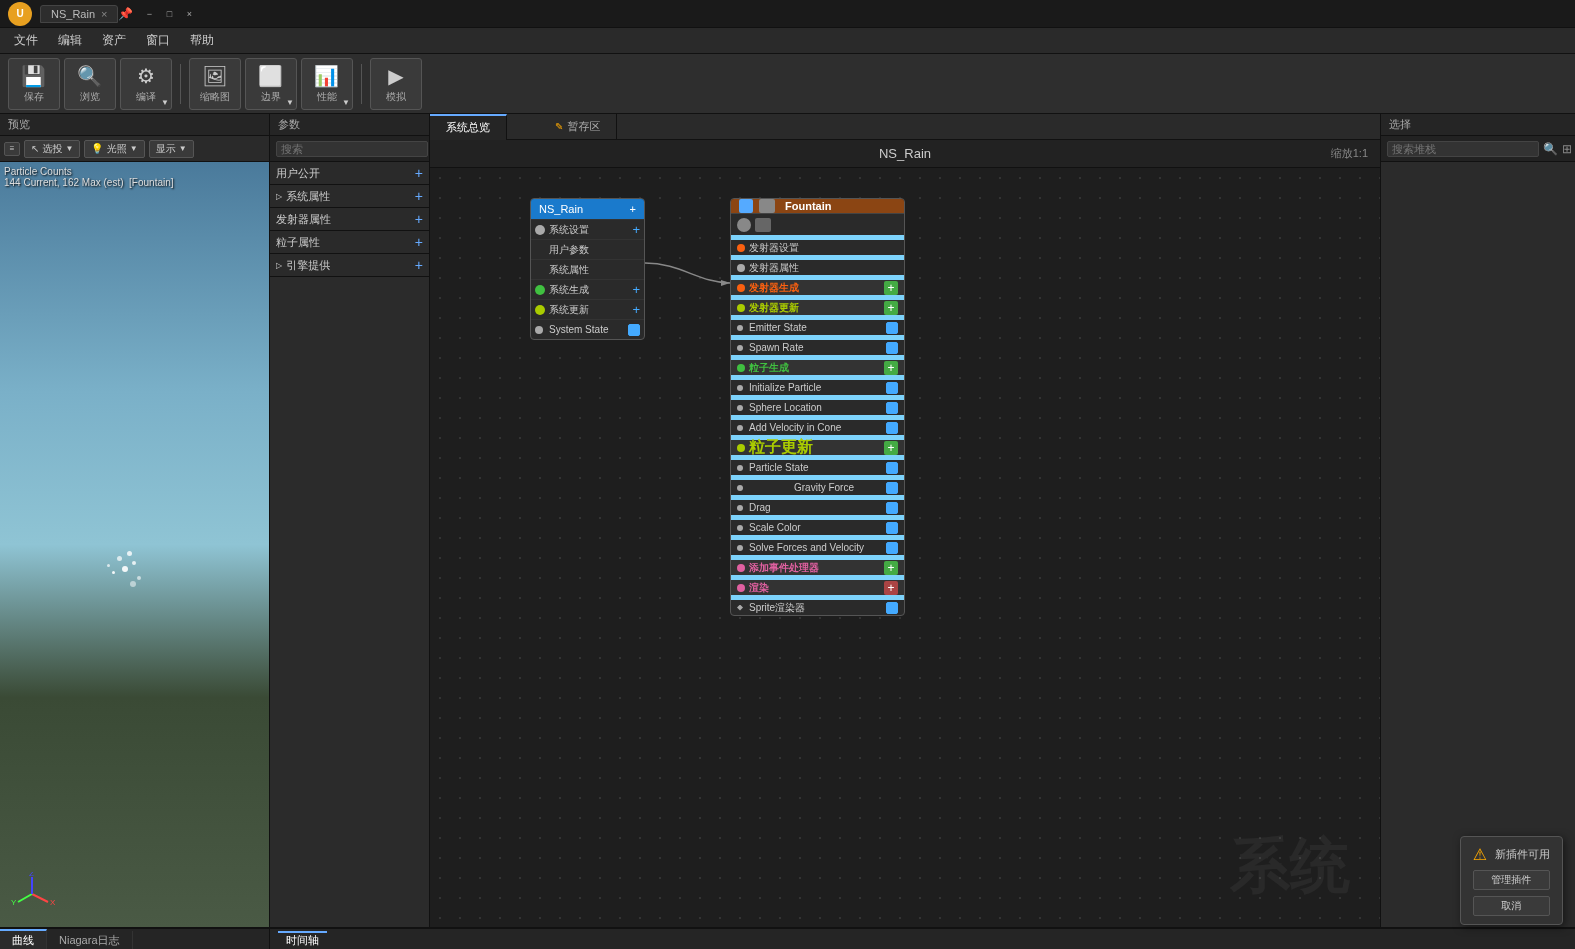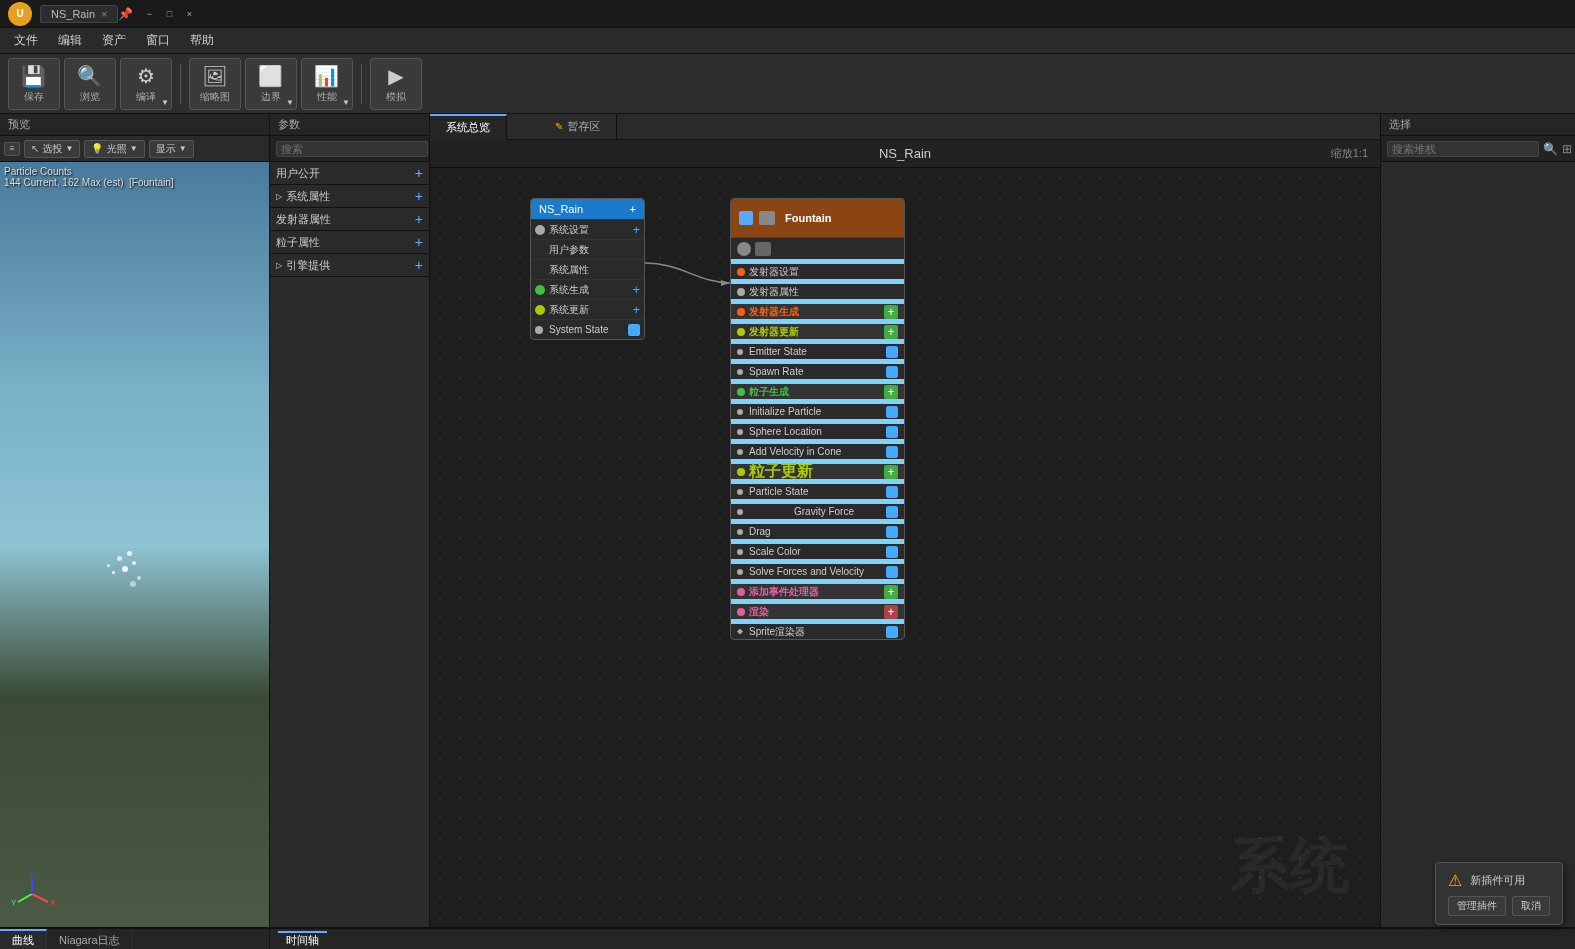--- a/index.html
+++ b/index.html
@@ -61,21 +61,21 @@
     .graph-title-bar .zoom-label { position: absolute; right: 12px; font-size: 11px; color: #888; }
     #graph-canvas { flex: 1; background: #1e1e1e; position: relative; overflow: hidden; background-image: radial-gradient(circle, #333 1px, transparent 1px); background-size: 20px 20px; }
 
     
     .graph-node { position: absolute; width: 115px; background: #2a2a2a; border: 1px solid #555; border-radius: 4px; overflow: hidden; }
     .graph-node-header { background: #1a7acc; padding: 4px 8px; font-size: 11px; color: white; display: flex; align-items: center; justify-content: space-between; }
     .graph-node-row { height: 20px; display: flex; align-items: center; padding: 0 4px; font-size: 10px; color: #ccc; gap: 4px; border-top: 1px solid #333; }
 
     
     .fountain-node { position: absolute; width: 175px; background: #2a2a2a; border: 1px solid #555; border-radius: 4px; overflow: hidden; }
-    .fountain-node-header { background: #8b4513; padding: 12px 8px; font-size: 11px; color: white; display: flex; align-items: center; gap: 6px; }
+    .fountain-node-header { background: #8b4513; padding: 0 8px; font-size: 11px; color: white; display: flex; align-items: center; gap: 6px; }
     .fountain-node-row { height: 20px; display: flex; align-items: center; padding: 0 6px; font-size: 10px; color: #ccc; gap: 4px; border-top: 5px solid #7dd3fc; position: relative; }
     .fountain-node-row .dot { width: 8px; height: 8px; border-radius: 50%; flex-shrink: 0; }
     .section-row { background: #333; }
     .system-watermark { position: absolute; bottom: 20px; right: 30px; font-size: 60px; color: rgba(255,255,255,0.05); font-weight: bold; pointer-events: none; }
 
     
     #selection-panel { width: 195px; flex-shrink: 0; border-left: 1px solid #111; border-right: none; }
     .sel-search { height: 26px; background: #222; display: flex; align-items: center; padding: 2px 6px; gap: 4px; border-bottom: 1px solid #111; }
     .sel-search input { flex: 1; background: #333; border: 1px solid #444; color: #ccc; padding: 1px 4px; font-size: 11px; border-radius: 2px; outline: none; }
 
@@ -83,21 +83,21 @@
     #bottom { height: 190px; display: flex; border-top: 2px solid #111; }
 
     
     #timeline-panel { flex: 1; background: #252525; display: flex; flex-direction: column; }
     .timeline-header { height: 22px; background: #252525; display: flex; align-items: center; justify-content: space-between; padding: 0 8px; border-bottom: 1px solid #111; }
 
     
     .notification { position: fixed; bottom: 24px; right: 12px; background: #333; border: 1px solid #555; border-radius: 4px; padding: 8px 12px; display: flex; align-items: center; gap: 8px; font-size: 11px; color: #ddd; z-index: 100; box-shadow: 2px 2px 8px rgba(0,0,0,0.5); }
     .notification-icon { color: #fa0; font-size: 16px; }
     .notification-text { color: #ccc; }
-    .notification-btns { display: flex; gap: 6px; margin-top: 2px; }
+    .notification-btns { display: flex; gap: 6px; margin-top: 2px; flex-direction: column; }
     .notification-btn { padding: 2px 8px; background: #3a3a3a; border: 1px solid #555; border-radius: 2px; color: #ccc; cursor: pointer; font-size: 10px; }
     .dot-orange { background: #fa6010; border-radius: 50%; }
     .bottom-tab { padding: 2px 12px; font-size: 11px; color: #aaa; cursor: pointer; border-right: 1px solid #333; }
     .bottom-tab.active { color: #fff; border-top: 2px solid #6af; background: #2b2b2b; }
   </style>
 </head>
 <body>
 
 <div id="titlebar">
   <div class="logo">U</div>

